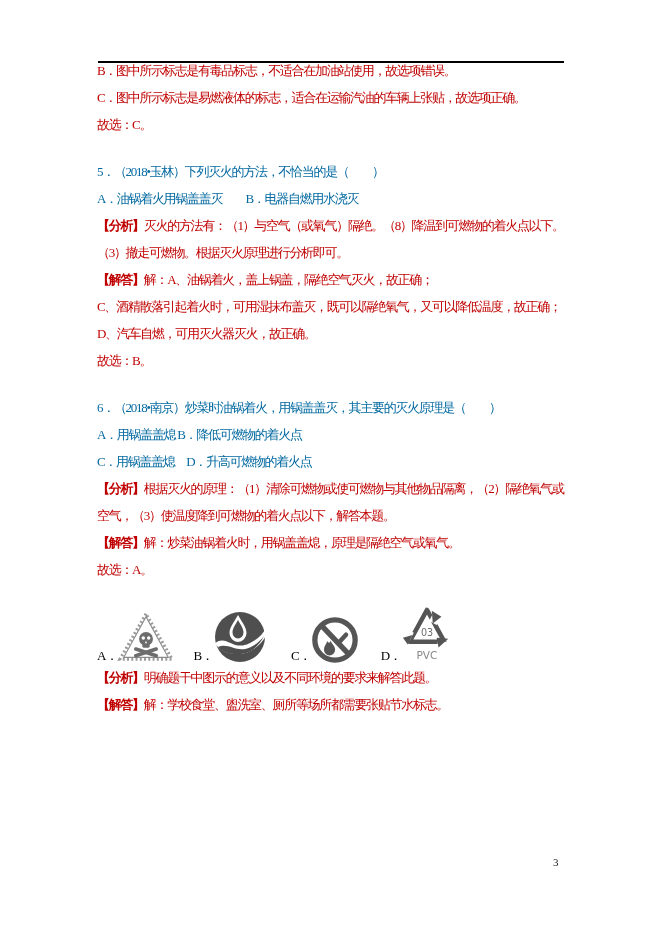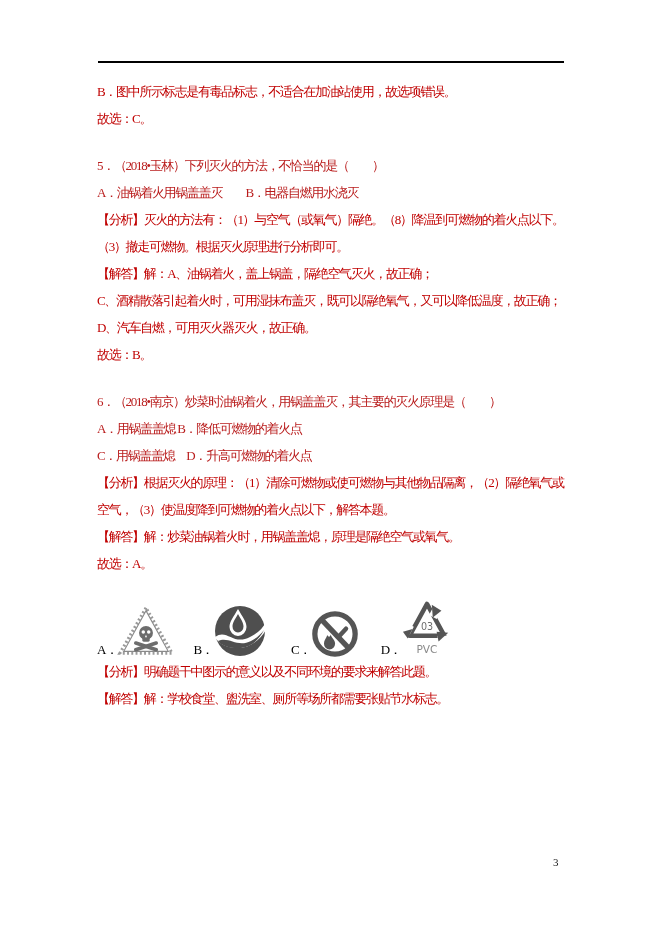--- a/index.html
+++ b/index.html
@@ -5,28 +5,28 @@
   html,body{margin:0;padding:0;}
   body{
     width:661px;height:935px;background:#ffffff;position:relative;overflow:hidden;
     font-family:"Liberation Serif","DejaVu Serif",serif;
   }
   .header-rule{
     position:absolute;left:98px;top:61px;width:466px;height:0;
     border-top:2px solid #000000;
   }
   .content{
-    position:absolute;left:97px;top:68px;width:480px;padding-top:10px;
+    position:absolute;left:97px;top:47px;width:480px;padding-top:10px;
   }
   .line{
     margin:0;font-size:13px;line-height:27px;letter-spacing:-1.3px;
-    white-space:nowrap;color:#b91c1c;
+    white-space:nowrap;color:#0369a1;
   }
   .red{color:#c00000;}
-  .bold{font-weight:normal;margin-top:42px;}
+  .bold{font-weight:bold;margin-top:42px;}
   .block{margin-top:20px;}
   .sign-row{display:flex;align-items:flex-end;height:61px;}
   .sign-cell{display:flex;align-items:flex-end;}
   .sign-label{font-size:13px;line-height:17px;letter-spacing:-1px;color:#000;}
   .cell-a{margin-right:18px;}
   .cell-b{margin-right:24px;}
   .cell-c{margin-right:22px;}
   .sign-cell svg{display:block;}
   .page-number{
     position:absolute;left:553px;top:856px;font-size:11px;color:#1a1a1a;
@@ -37,20 +37,21 @@
 <body>
 
 <div>
 
   <div class="header-rule"></div>
 
   <div class="content">
 
     <section>
       <p class="line red">B．图中所示标志是有毒品标志，不适合在加油站使用，故选项错误。</p>
+      <p class="line red">C．图中所示标志是易燃液体的标志，适合在运输汽油的车辆上张贴，故选项正确。</p>
       <p class="line red">故选：C。</p>
     </section>
 
     <section class="block">
       <p class="line">5．（2018•玉林）下列灭火的方法，不恰当的是（　　）</p>
       <p class="line">A．油锅着火用锅盖盖灭　　B．电器自燃用水浇灭</p>
       <p class="line red"><span class="bold">【分析】</span><span>灭火的方法有：（1）与空气（或氧气）隔绝。（8）降温到可燃物的着火点以下。</span></p>
       <p class="line red">（3）撤走可燃物。根据灭火原理进行分析即可。</p>
       <p class="line red"><span class="bold">【解答】</span><span>解：A、油锅着火，盖上锅盖，隔绝空气灭火，故正确；</span></p>
       <p class="line red">C、酒精散落引起着火时，可用湿抹布盖灭，既可以隔绝氧气，又可以降低温度，故正确；</p>

